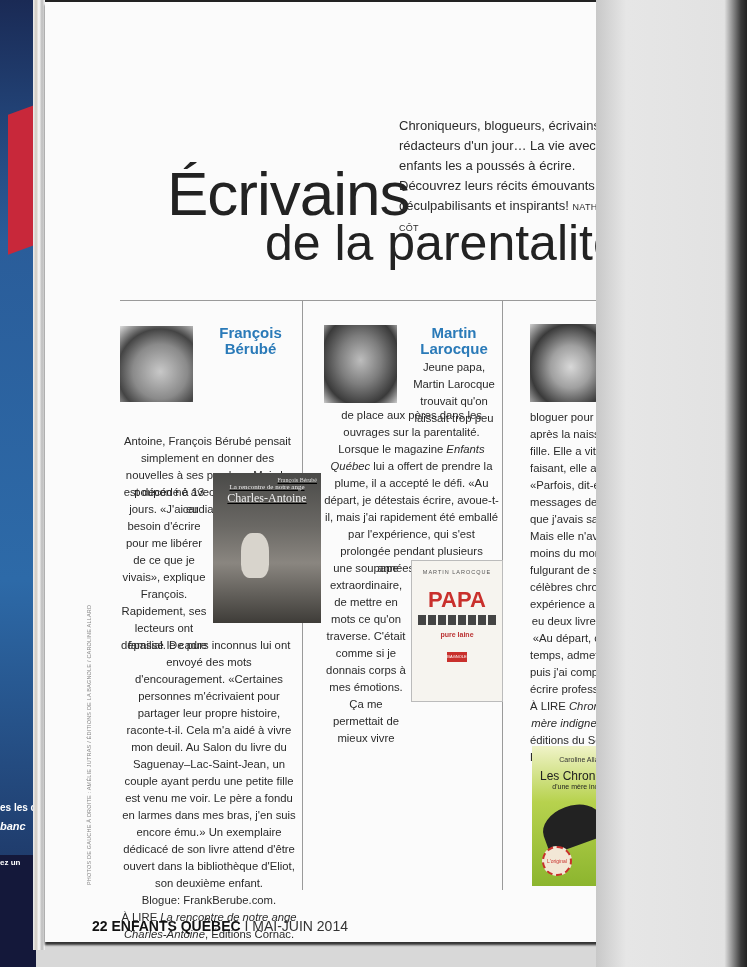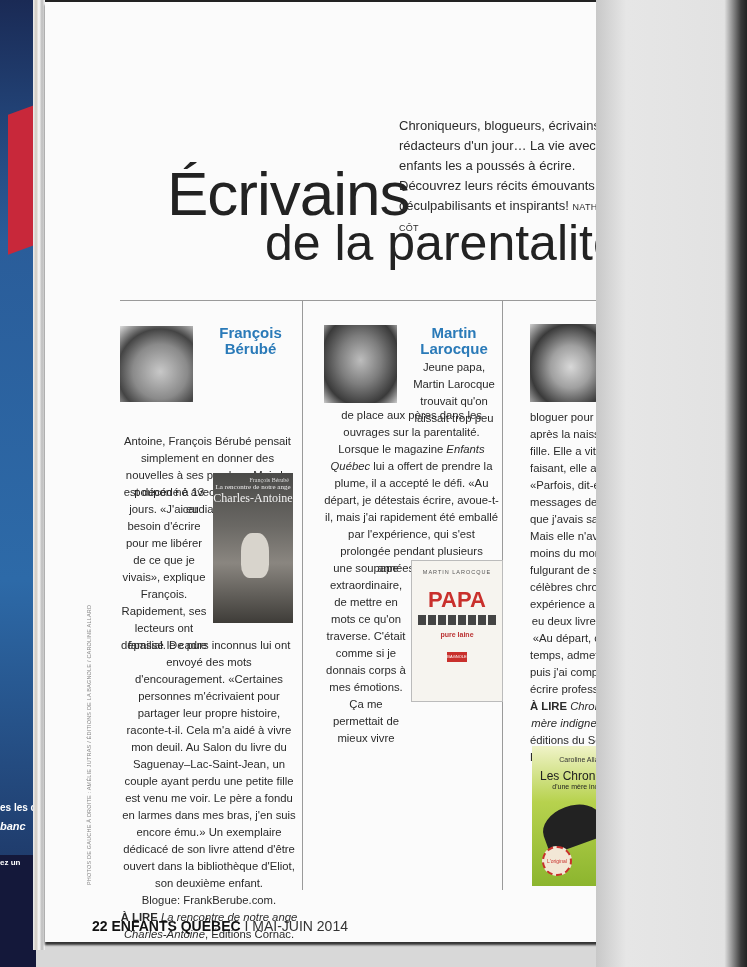--- a/index.html
+++ b/index.html
@@ -16,21 +16,21 @@
   .top-dark{position:absolute;left:0;top:0;width:747px;height:3px;background:#222;}
   .title1{position:absolute;left:167px;top:163px;font-size:62px;color:#222;letter-spacing:-1px;font-weight:normal;line-height:1;}
   .title2{position:absolute;left:265px;top:218px;font-size:50px;color:#222;line-height:1;}
   .intro{position:absolute;left:399px;top:116px;width:240px;font-size:13px;line-height:20px;color:#2a2a2a;}
   .intro .byline{font-size:9px;letter-spacing:.3px;}
   .rule{position:absolute;left:120px;top:300px;width:520px;height:1px;background:#9a9a9a;}
   .vrule{position:absolute;top:300px;width:1px;background:#9a9a9a;}
   .col{position:absolute;top:320px;font-size:11.3px;line-height:17px;color:#2a2a2a;text-align:center;}
   .name{color:#2a7ab8;font-weight:bold;font-size:15px;line-height:16px;}
   .photo{position:absolute;background:#999;}
-  .lire{font-weight:bold;margin-top:32px;}
+  .lire{font-weight:normal;margin-top:32px;}
   .it{font-style:italic;}
   .book{position:absolute;}
   .credit{position:absolute;left:86px;top:885px;transform:rotate(-90deg);transform-origin:left top;font-size:5.5px;color:#888;white-space:nowrap;letter-spacing:.2px;}
   .footer{position:absolute;left:92px;top:918px;font-size:14px;color:#333;}
   .footer b{color:#111;}
 </style>
 </head>
 <body>
 
 <div class="top-dark"></div>
@@ -59,21 +59,21 @@
 <div class="vrule" style="left:302px;height:590px;"></div>
 <div class="vrule" style="left:502px;height:590px;"></div>
 
 <div class="photo" style="left:120px;top:326px;width:73px;height:76px;background:radial-gradient(circle at 55% 60%,#c8c8c8 0%,#8a8a8a 45%,#444 70%,#ddd 100%);"></div>
 <div class="col" style="left:203px;top:325px;width:95px;">
   <div class="name">François</div>
   <div class="name">Bérubé</div>
 </div>
 <div class="col" style="left:120px;top:433px;width:175px;">Antoine, François Bérubé pensait simplement en donner des nouvelles à ses proches. Mais le poupon né avec un problème cardiaque</div>
 <div class="col" style="left:120px;top:484px;width:88px;">est décédé à 13 jours. «J'ai eu besoin d'écrire pour me libérer de ce que je vivais», explique François. Rapidement, ses lecteurs ont dépassé le cadre</div>
-<div class="book" style="left:213px;top:473px;width:80px;height:150px;background:linear-gradient(180deg,#4a4a48 0%,#6a6864 35%,#8a8680 60%,#3e3c38 100%);">
+<div class="book" style="left:213px;top:473px;width:108px;height:150px;background:linear-gradient(180deg,#4a4a48 0%,#6a6864 35%,#8a8680 60%,#3e3c38 100%);text-decoration:underline;">
   <div style="font-size:6px;color:#ddd;text-align:right;padding:4px 4px 0 0;font-family:'Liberation Serif',serif;">François Bérubé</div>
   <div style="font-size:7px;color:#eee;text-align:center;font-family:'Liberation Serif',serif;">La rencontre de notre ange</div>
   <div style="font-size:12px;color:#f2f2f2;text-align:center;font-family:'Liberation Serif',serif;">Charles-Antoine</div>
   <div style="position:absolute;left:28px;top:60px;width:28px;height:45px;border-radius:40% 40% 30% 30%;background:#d8d4cc;"></div>
 </div>
 <div class="col" style="left:120px;top:637px;width:178px;">
   <div>familial. De purs inconnus lui ont envoyé des mots d'encouragement. «Certaines personnes m'écrivaient pour partager leur propre histoire, raconte-t-il. Cela m'a aidé à vivre mon deuil. Au Salon du livre du Saguenay–Lac-Saint-Jean, un couple ayant perdu une petite fille est venu me voir. Le père a fondu en larmes dans mes bras, j'en suis encore ému.» Un exemplaire dédicacé de son livre attend d'être ouvert dans la bibliothèque d'Eliot, son deuxième enfant.</div>
   <div>Blogue: FrankBerube.com.</div>
   <div><span class="lire">À LIRE</span> <span class="it">La rencontre de notre ange Charles-Antoine</span><span>, Éditions Cornac.</span></div>
 </div>

